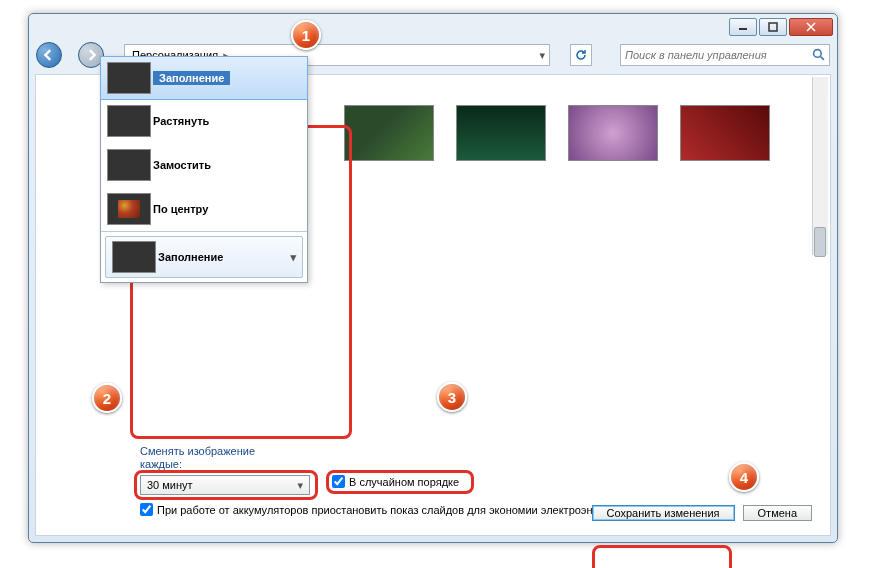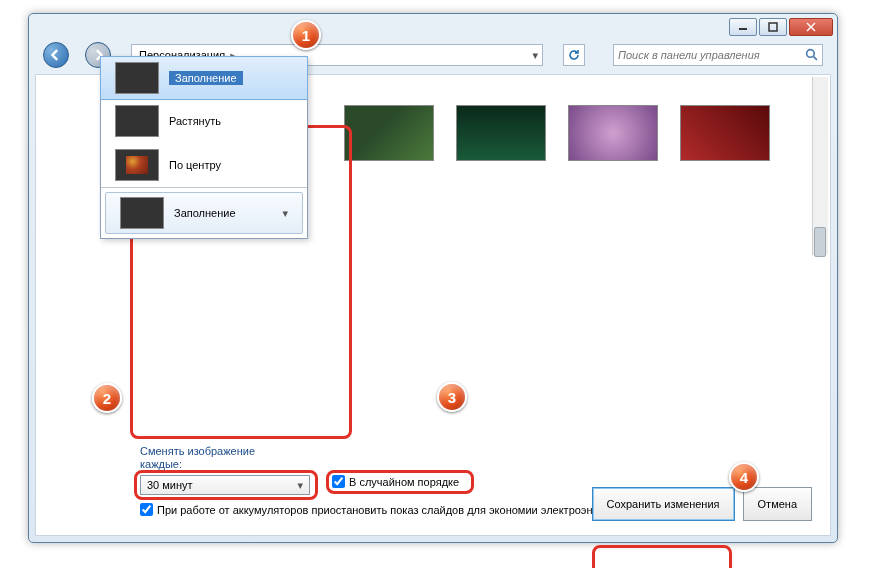--- a/index.html
+++ b/index.html
@@ -6,21 +6,21 @@
 body { background: #fff; width: 874px; height: 568px; position: relative; overflow: hidden; }
 
 
 .window { position: absolute; left: 28px; top: 13px; width: 810px; height: 530px; background: linear-gradient(#e8f0f7, #dce8f4); border: 1px solid #5a7fa0; border-radius: 5px; box-shadow: 0 0 8px rgba(0,0,0,0.3); }
 .titlebar { height: 26px; display: flex; justify-content: flex-end; align-items: center; padding: 0 4px; }
 .winbtn { width: 28px; height: 18px; margin-left: 2px; border: 1px solid #6a8ba8; border-radius: 2px; background: linear-gradient(#f4f8fc, #d0dfee); display: flex; align-items: center; justify-content: center; cursor: pointer; }
 .winbtn.close { background: linear-gradient(#e67a6a, #c94b37); border-color: #a03826; color: #fff; width: 44px; }
 .winbtn svg { width: 10px; height: 10px; }
 
 
-.navbar { height: 30px; display: flex; align-items: center; padding: 2px 14px; gap: 16px; }
+.navbar { height: 30px; display: flex; align-items: center; padding: 2px 7px; gap: 16px; }
 .navbtn { width: 26px; height: 26px; border-radius: 50%; background: radial-gradient(circle at 30% 30%, #7fb3e0, #2a6cb0); border: 1px solid #2a5a8a; display: flex; align-items: center; justify-content: center; color: #fff; cursor: pointer; }
 .navbtn.fwd { background: radial-gradient(circle at 30% 30%, #d0d8e0, #a0b0c0); }
 .addrbar { flex: 1; height: 22px; background: #fff; border: 1px solid #a8b8c8; display: flex; align-items: center; padding: 0 4px; margin: 0 4px; }
 .addrbar .crumb { color: #000; padding: 0 3px; }
 .addrbar .sep { color: #666; padding: 0 2px; }
 .addrbar .drop { margin-left: auto; color: #555; }
 .refresh { width: 22px; height: 22px; border: 1px solid #a8b8c8; background: #fff; display: flex; align-items: center; justify-content: center; color: #1a6cb0; cursor: pointer; }
 .search { width: 210px; height: 22px; background: #fff; border: 1px solid #a8b8c8; display: flex; align-items: center; padding: 0 4px; margin-left: 12px; }
 .search input { border: none; outline: none; flex: 1; font-style: italic; color: #888; background: transparent; }
 .search .sicon { color: #4a7cb0; }
@@ -31,21 +31,21 @@
 .thumb { width: 90px; height: 56px; border: 1px solid #888; background: #555; }
 .t1 { background: linear-gradient(135deg, #2a4a2a 40%, #4a7a3a); }
 .t2 { background: linear-gradient(#0a2a1a, #1a5a3a); }
 .t3 { background: radial-gradient(circle, #d0a0d0, #7a4a8a); }
 .t4 { background: linear-gradient(45deg, #b02a2a, #5a0a0a); }
 .vscroll { position: absolute; right: 2px; top: 2px; bottom: 280px; width: 16px; background: #f0f0f0; border-left: 1px solid #d0d0d0; }
 .vscroll .grip { position: absolute; right: 2px; top: 150px; width: 12px; height: 30px; background: #c8d0d8; border: 1px solid #a0a8b0; border-radius: 2px; }
 
 
 .posmenu { position: absolute; left: 100px; top: 56px; width: 208px; background: #fff; border: 1px solid #8aa0b8; box-shadow: 2px 2px 6px rgba(0,0,0,0.2); }
-.posmenu .item { display: flex; align-items: center; height: 44px; padding: 2px 14px; gap: 10px; cursor: pointer; }
+.posmenu .item { display: flex; align-items: center; height: 44px; padding: 2px 6px; gap: 2px; cursor: pointer; font-weight: bold; }
 .posmenu .item.sel { background: linear-gradient(#e0eefc, #c0dcf8); border: 1px solid #7aaee0; margin: -1px; }
 .posmenu .item .ico { width: 44px; height: 32px; border: 1px solid #888; background: #333; position: relative; overflow: hidden; }
 .posmenu .item .lbl { color: #000; }
 .posmenu .item.sel .lbl { color: #fff; background: #3a7ac0; padding: 1px 6px; }
 .posmenu .closed { border-top: 1px solid #c0c8d0; }
 .posmenu .closed .item { background: linear-gradient(#f8fbff, #e4eef8); border: 1px solid #b0c4d8; margin: 4px; border-radius: 2px; height: 42px; }
 .posmenu .closed .drop { margin-left: auto; color: #555; }
 
 
 .ico.fill { background: radial-gradient(circle at 30% 30%, #e0a030, #b04020 40%, #702010); }
@@ -58,21 +58,21 @@
 
 
 .changelbl { position: absolute; left: 104px; top: 370px; color: #1a4a8a; line-height: 13px; }
 .interval { position: absolute; left: 104px; top: 400px; width: 170px; height: 20px; background: linear-gradient(#fdfdfd, #ececec); border: 1px solid #8a98a8; display: flex; align-items: center; padding: 0 6px; cursor: pointer; }
 .interval .drop { margin-left: auto; color: #555; }
 .shuffle { position: absolute; left: 296px; top: 400px; display: flex; align-items: center; gap: 4px; }
 .shuffle input { width: 13px; height: 13px; }
 .battery { position: absolute; left: 104px; top: 428px; display: flex; align-items: center; gap: 4px; }
 .battery input { width: 13px; height: 13px; }
 .btnrow { position: absolute; right: 18px; bottom: 14px; display: flex; gap: 8px; }
-.btn { height: 34px; padding: 0 14px; background: linear-gradient(#fdfdfd, #e8e8e8); border: 1px solid #8a98a8; cursor: pointer; display: flex; align-items: center; }
+.btn { height: 16px; padding: 0 14px; background: linear-gradient(#fdfdfd, #e8e8e8); border: 1px solid #8a98a8; cursor: pointer; display: flex; align-items: center; }
 .btn.primary { border: 1px solid #3a8ac8; box-shadow: inset 0 0 0 1px #8ac8f0; }
 
 
 .redbox { position: absolute; border: 3px solid #e03028; border-radius: 8px; pointer-events: none; }
 .rb1 { left: 94px; top: 50px; width: 222px; height: 314px; }
 .rb2 { left: 98px; top: 395px; width: 184px; height: 30px; }
 .rb3 { left: 290px; top: 395px; width: 148px; height: 24px; }
 .rb4 { left: 556px; top: 470px; width: 140px; height: 30px; }
 
 
@@ -181,20 +181,24 @@
 <div class="posmenu">
   <div class="item sel">
     <div class="ico fill"></div>
     <span class="lbl">Заполнение</span>
   </div>
   <div class="item">
     <div class="ico stretch"></div>
     <span class="lbl">Растянуть</span>
   </div>
   <div class="item">
+    <div class="ico tile"></div>
+    <span class="lbl">Замостить</span>
+  </div>
+  <div class="item">
     <div class="ico center"></div>
     <span class="lbl">По центру</span>
   </div>
   <div class="closed">
     <div class="item">
       <div class="ico fill"></div>
       <span class="lbl">Заполнение</span>
       <span class="drop">▾</span>
     </div>
   </div>

